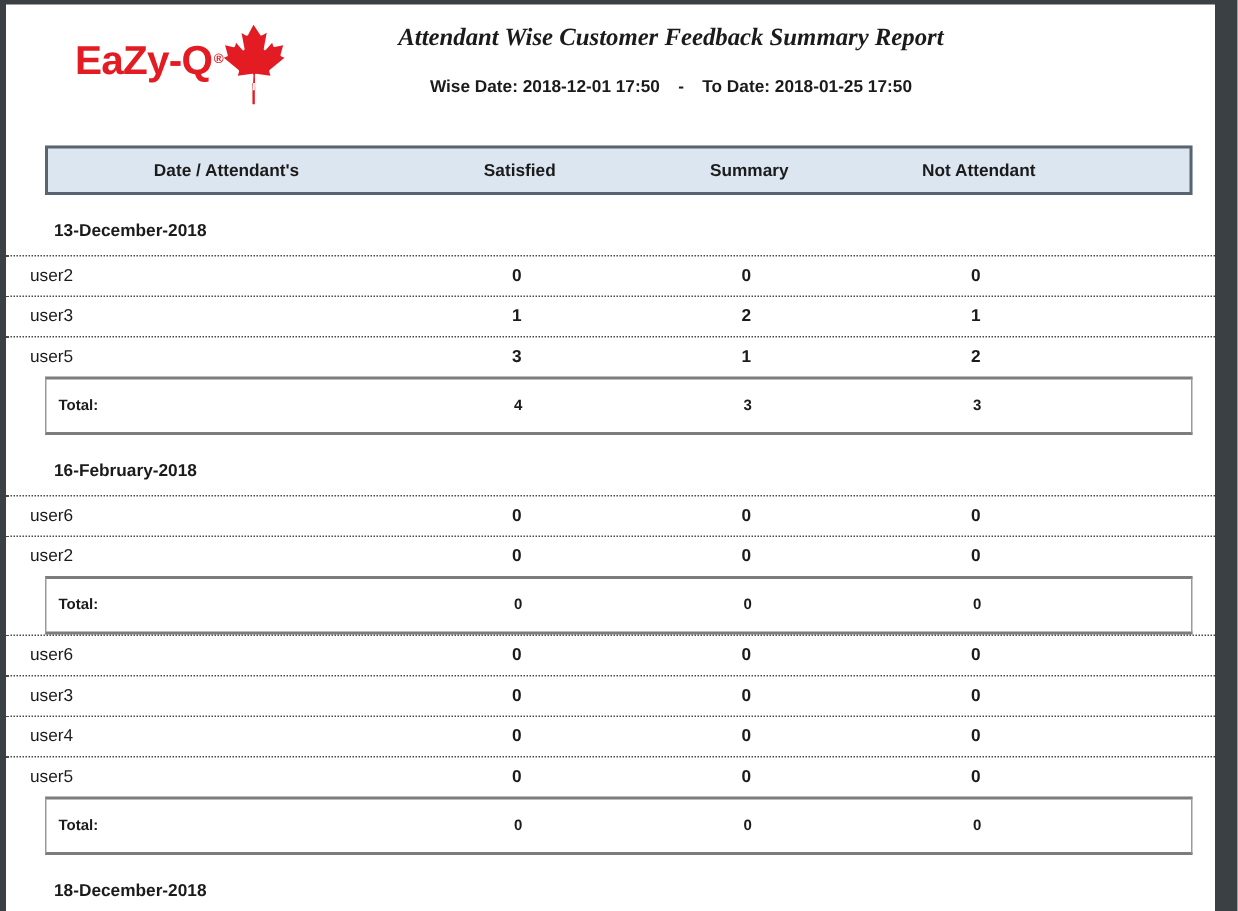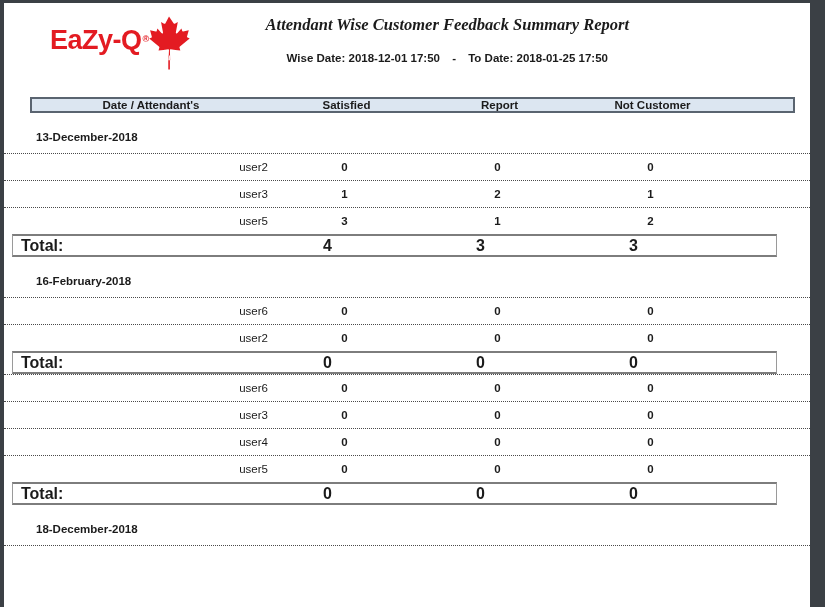--- a/index.html
+++ b/index.html
@@ -41,49 +41,49 @@
   .date-line { margin-top:17px; font-size:11.5px; font-weight:bold; }
   .date-line .sep { padding:0 9px; }
 
   
   .grid {
     display:grid;
     grid-template-columns:238px 153px 153px 153px auto;
     align-items:center;
   }
   .thead {
-    margin-left:26px; width:765px; height:16px;
+    margin-left:26px; width:765px; height:33px;
     background:#dce6f1; border:2px solid #5a6470;
   }
   .thead > div {
     font-size:11.5px; font-weight:bold; text-align:center;
   }
   .rows-grid {
     display:grid;
     grid-template-columns:264px 153px 153px 153px auto;
     align-items:center;
   }
   .section-date {
     height:40px; display:flex; align-items:flex-end;
     padding:0 0 10px 32px; font-size:11.5px; font-weight:bold;
   }
   .dotline {
     height:0;
     border-bottom:1.6px dotted #4a4a4a;
     width:100%;
   }
   .user-row { height:26px; font-size:11.5px; }
-  .user-row .c-name { padding-left:26px;text-align:right; }
+  .user-row .c-name { padding-left:16px; }
   .user-row .c-val { text-align:center; font-weight:600; }
   .total-row {
-    margin-left:8px; width:765px; height:23px;
+    margin-left:26px; width:765px; height:39px;
     border-top:2px solid #7d7d7d; border-bottom:2px solid #7d7d7d;
     border-left:1px solid #9a9a9a; border-right:1px solid #9a9a9a;
     grid-template-columns:238px 153px 153px 153px auto;
-    font-size:16px; font-weight:bold;
+    font-size:10px; font-weight:bold;
   }
   .total-row .c-name { padding-left:8px; }
   .total-row .c-val { text-align:center; }
   .section { margin-top:0; }
 </style>
 </head>
 <body>
 
 <div class="page">
 
@@ -102,22 +102,22 @@
         <span class="sep">-</span>
         <span>To Date:</span>
         <span>2018-01-25 17:50</span>
       </div>
     </div>
   </div>
 
   <div class="thead grid">
     <div>Date /  Attendant's</div>
     <div>Satisfied</div>
-    <div>Report</div>
-    <div>Not Customer</div>
+    <div>Summary</div>
+    <div>Not Attendant</div>
     <div></div>
   </div>
 
   <div id="table-body">
       <div class="section">
         <div class="section-date">13-December-2018</div>
         <div class="dotline"></div>
         <div class="user-row rows-grid">
           <div class="c-name">user2</div>
           <div class="c-val">0</div>

